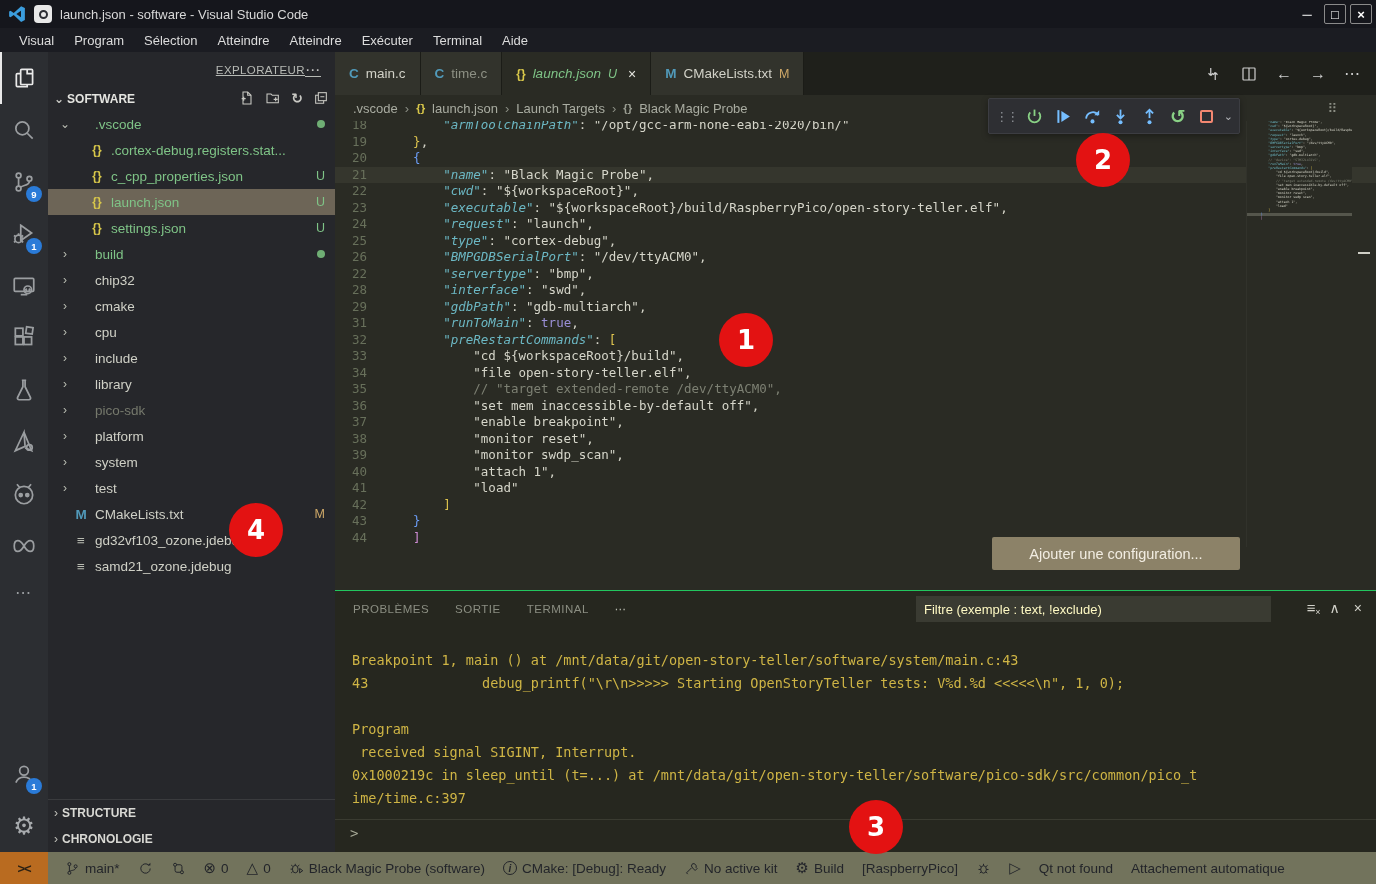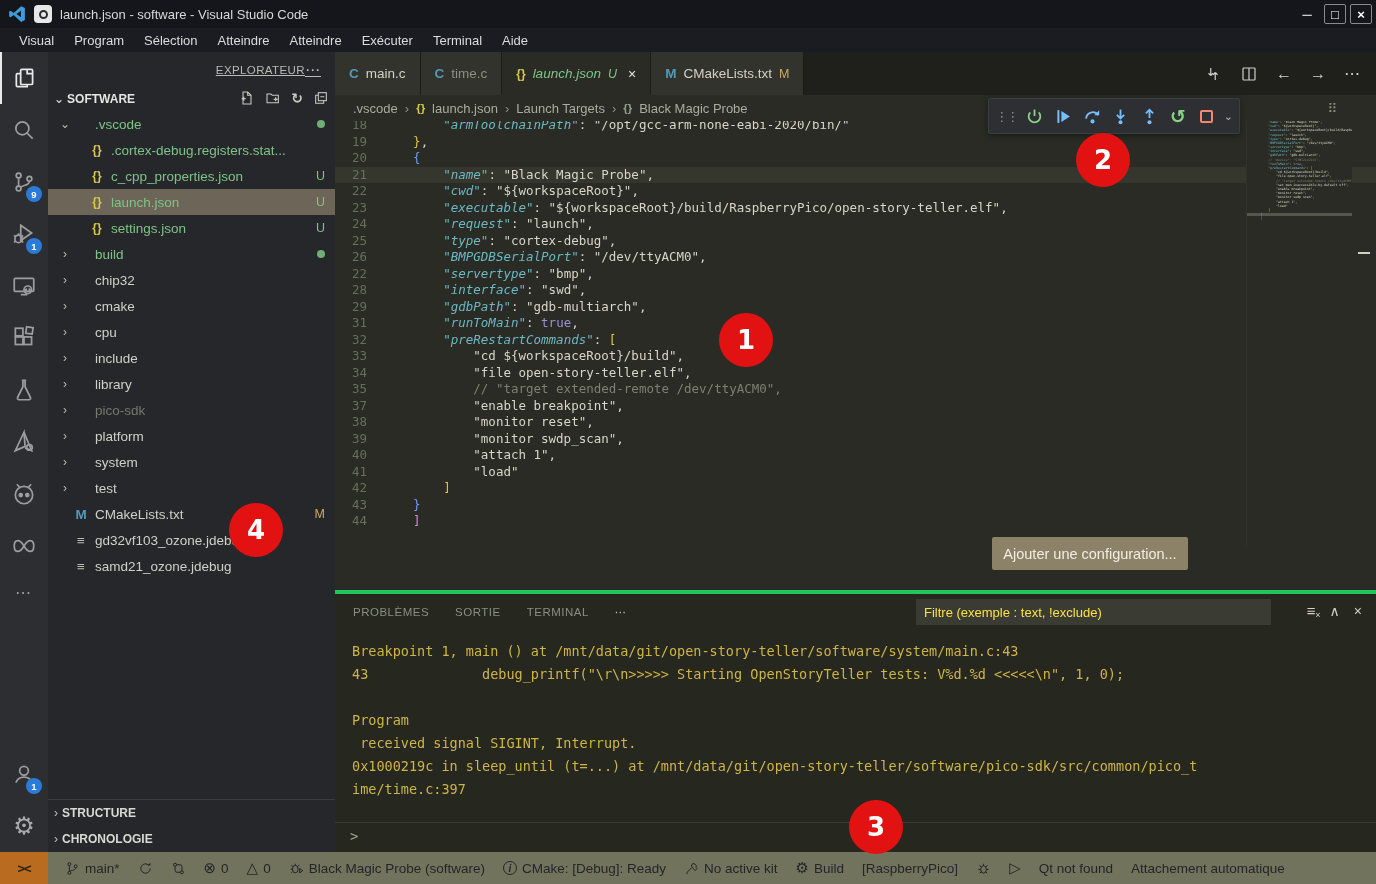--- a/index.html
+++ b/index.html
@@ -95,34 +95,34 @@
 
   #debug-toolbar{position:absolute;left:653px;top:46px;width:252px;height:36px;background:#2e2f33;
     border:1px solid #3c3d42;border-radius:2px;display:flex;align-items:center;gap:6px;padding:0 6px;z-index:6;box-shadow:0 2px 6px rgba(0,0,0,.35);}
   .dt-btn{width:26px;height:26px;display:flex;align-items:center;justify-content:center;}
   .dt-btn svg{width:17px;height:17px;}
   .grip-dots{color:#8b8e93;font-size:13px;letter-spacing:-2px;display:flex;}
   .restart-glyph{color:#89d185;font-size:19px;font-weight:bold;}
   .stop-square{width:13px;height:13px;border:2px solid #f48771;border-radius:2px;}
   .dt-chev{color:#b7b9bd;font-size:11px;}
 
-  #add-config{position:absolute;left:657px;top:485px;width:196px;height:33px;background:#8c8268;border:none;
+  #add-config{position:absolute;left:657px;top:485px;width:248px;height:33px;background:#8c8268;border:none;
     color:#f2ede2;font-size:14.5px;font-family:inherit;border-radius:2px;}
 
   
-  #panel{position:absolute;left:0;top:538px;width:100%;height:262px;background:#26271f;border-top:4px solid #22c55e;}
+  #panel{position:absolute;left:0;top:538px;width:100%;height:262px;background:#26271f;border-top:1px solid #22c55e;}
   #panel-tabs{height:36px;display:flex;align-items:center;padding-left:18px;gap:26px;}
   .ptab{color:#8b8e82;font-size:11.5px;letter-spacing:.5px;height:36px;display:flex;align-items:center;}
   .ptab.active{color:#e8e8e2;border-bottom:1px solid #b9b294;}
   .ptab-dots{color:#b9bcb0;letter-spacing:1px;}
   #panel-filter{position:absolute;right:105px;top:5px;width:355px;height:26px;background:#3a3b32;
-    color:#fde047;font-size:13px;display:flex;align-items:center;padding-left:8px;}
+    color:#fef9c3;font-size:13px;display:flex;align-items:center;padding-left:8px;}
   #panel-icons{position:absolute;right:14px;top:8px;display:flex;gap:14px;color:#d2d2ca;font-size:14px;align-items:center;}
   .clear-ico{position:relative;font-size:15px;} .clear-ico i{position:absolute;right:-5px;bottom:-1px;font-size:9px;font-style:normal;}
-  #console{position:absolute;left:0;top:32px;width:100%;height:178px;padding:14px 0 0 17px;overflow:hidden;}
+  #console{position:absolute;left:0;top:44px;width:100%;height:178px;padding:14px 0 0 17px;overflow:hidden;}
   .con-line{font-family:"DejaVu Sans Mono","Liberation Mono",monospace;font-size:13.5px;height:23px;line-height:23px;
     color:#cfb545;white-space:pre;}
   #console-input{position:absolute;left:0;top:228px;width:100%;height:26px;border-top:1px solid #3a3b31;
     color:#a6a896;font-family:"DejaVu Sans Mono",monospace;font-size:14px;display:flex;align-items:center;padding-left:15px;}
 
   
   #statusbar{position:absolute;left:0;top:852px;width:100%;height:32px;background:#72735c;display:flex;align-items:stretch;overflow:hidden;}
   #remote-ind{width:48px;background:#b96b20;color:#2b2013;display:flex;align-items:center;justify-content:center;
     font-weight:bold;font-size:13px;letter-spacing:-1px;flex:0 0 auto;}
   #status-items{display:flex;align-items:center;gap:4px;padding-left:10px;white-space:nowrap;}
@@ -498,20 +498,24 @@
             <span class="ln">33</span>
             <pre><span class="tk-w">            </span><span class="tk-s">"cd ${workspaceRoot}/build"</span><span class="tk-p">,</span></pre>
           </div>
           <div class="code-line">
             <span class="ln">34</span>
             <pre><span class="tk-w">            </span><span class="tk-s">"file open-story-teller.elf"</span><span class="tk-p">,</span></pre>
           </div>
           <div class="code-line">
             <span class="ln">35</span>
             <pre><span class="tk-w">            </span><span class="tk-c">// "target extended-remote /dev/ttyACM0",</span></pre>
+          </div>
+          <div class="code-line">
+            <span class="ln">36</span>
+            <pre><span class="tk-w">            </span><span class="tk-s">"set mem inaccessible-by-default off"</span><span class="tk-p">,</span></pre>
           </div>
           <div class="code-line">
             <span class="ln">37</span>
             <pre><span class="tk-w">            </span><span class="tk-s">"enable breakpoint"</span><span class="tk-p">,</span></pre>
           </div>
           <div class="code-line">
             <span class="ln">38</span>
             <pre><span class="tk-w">            </span><span class="tk-s">"monitor reset"</span><span class="tk-p">,</span></pre>
           </div>
           <div class="code-line">

